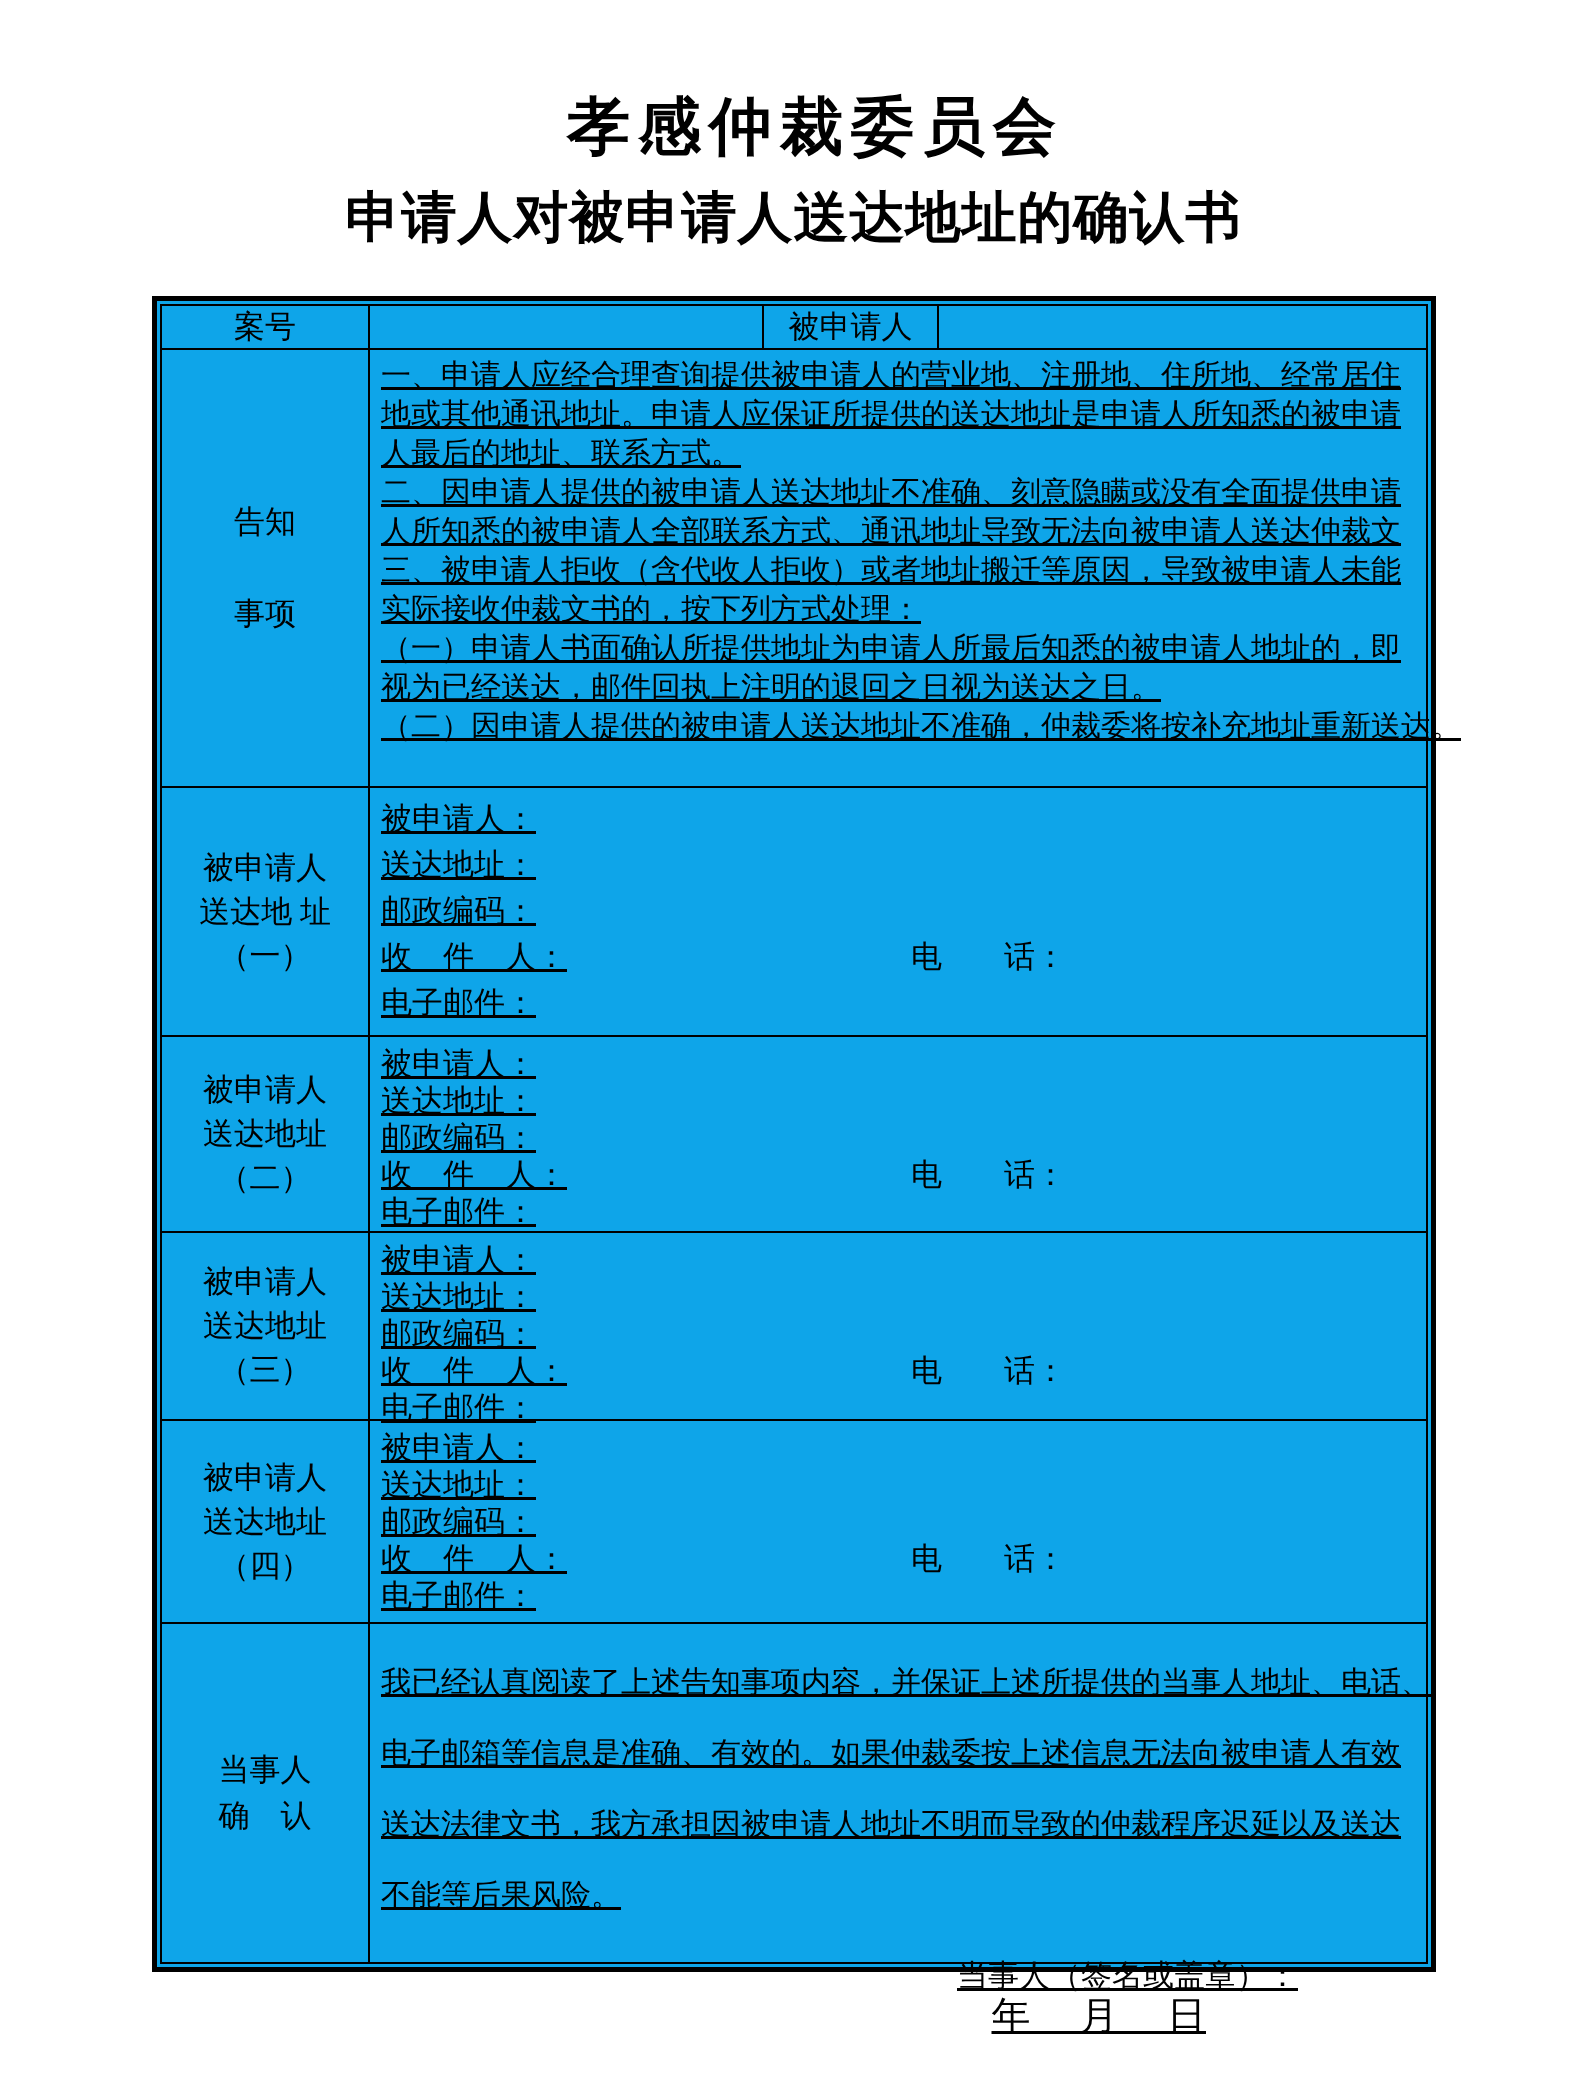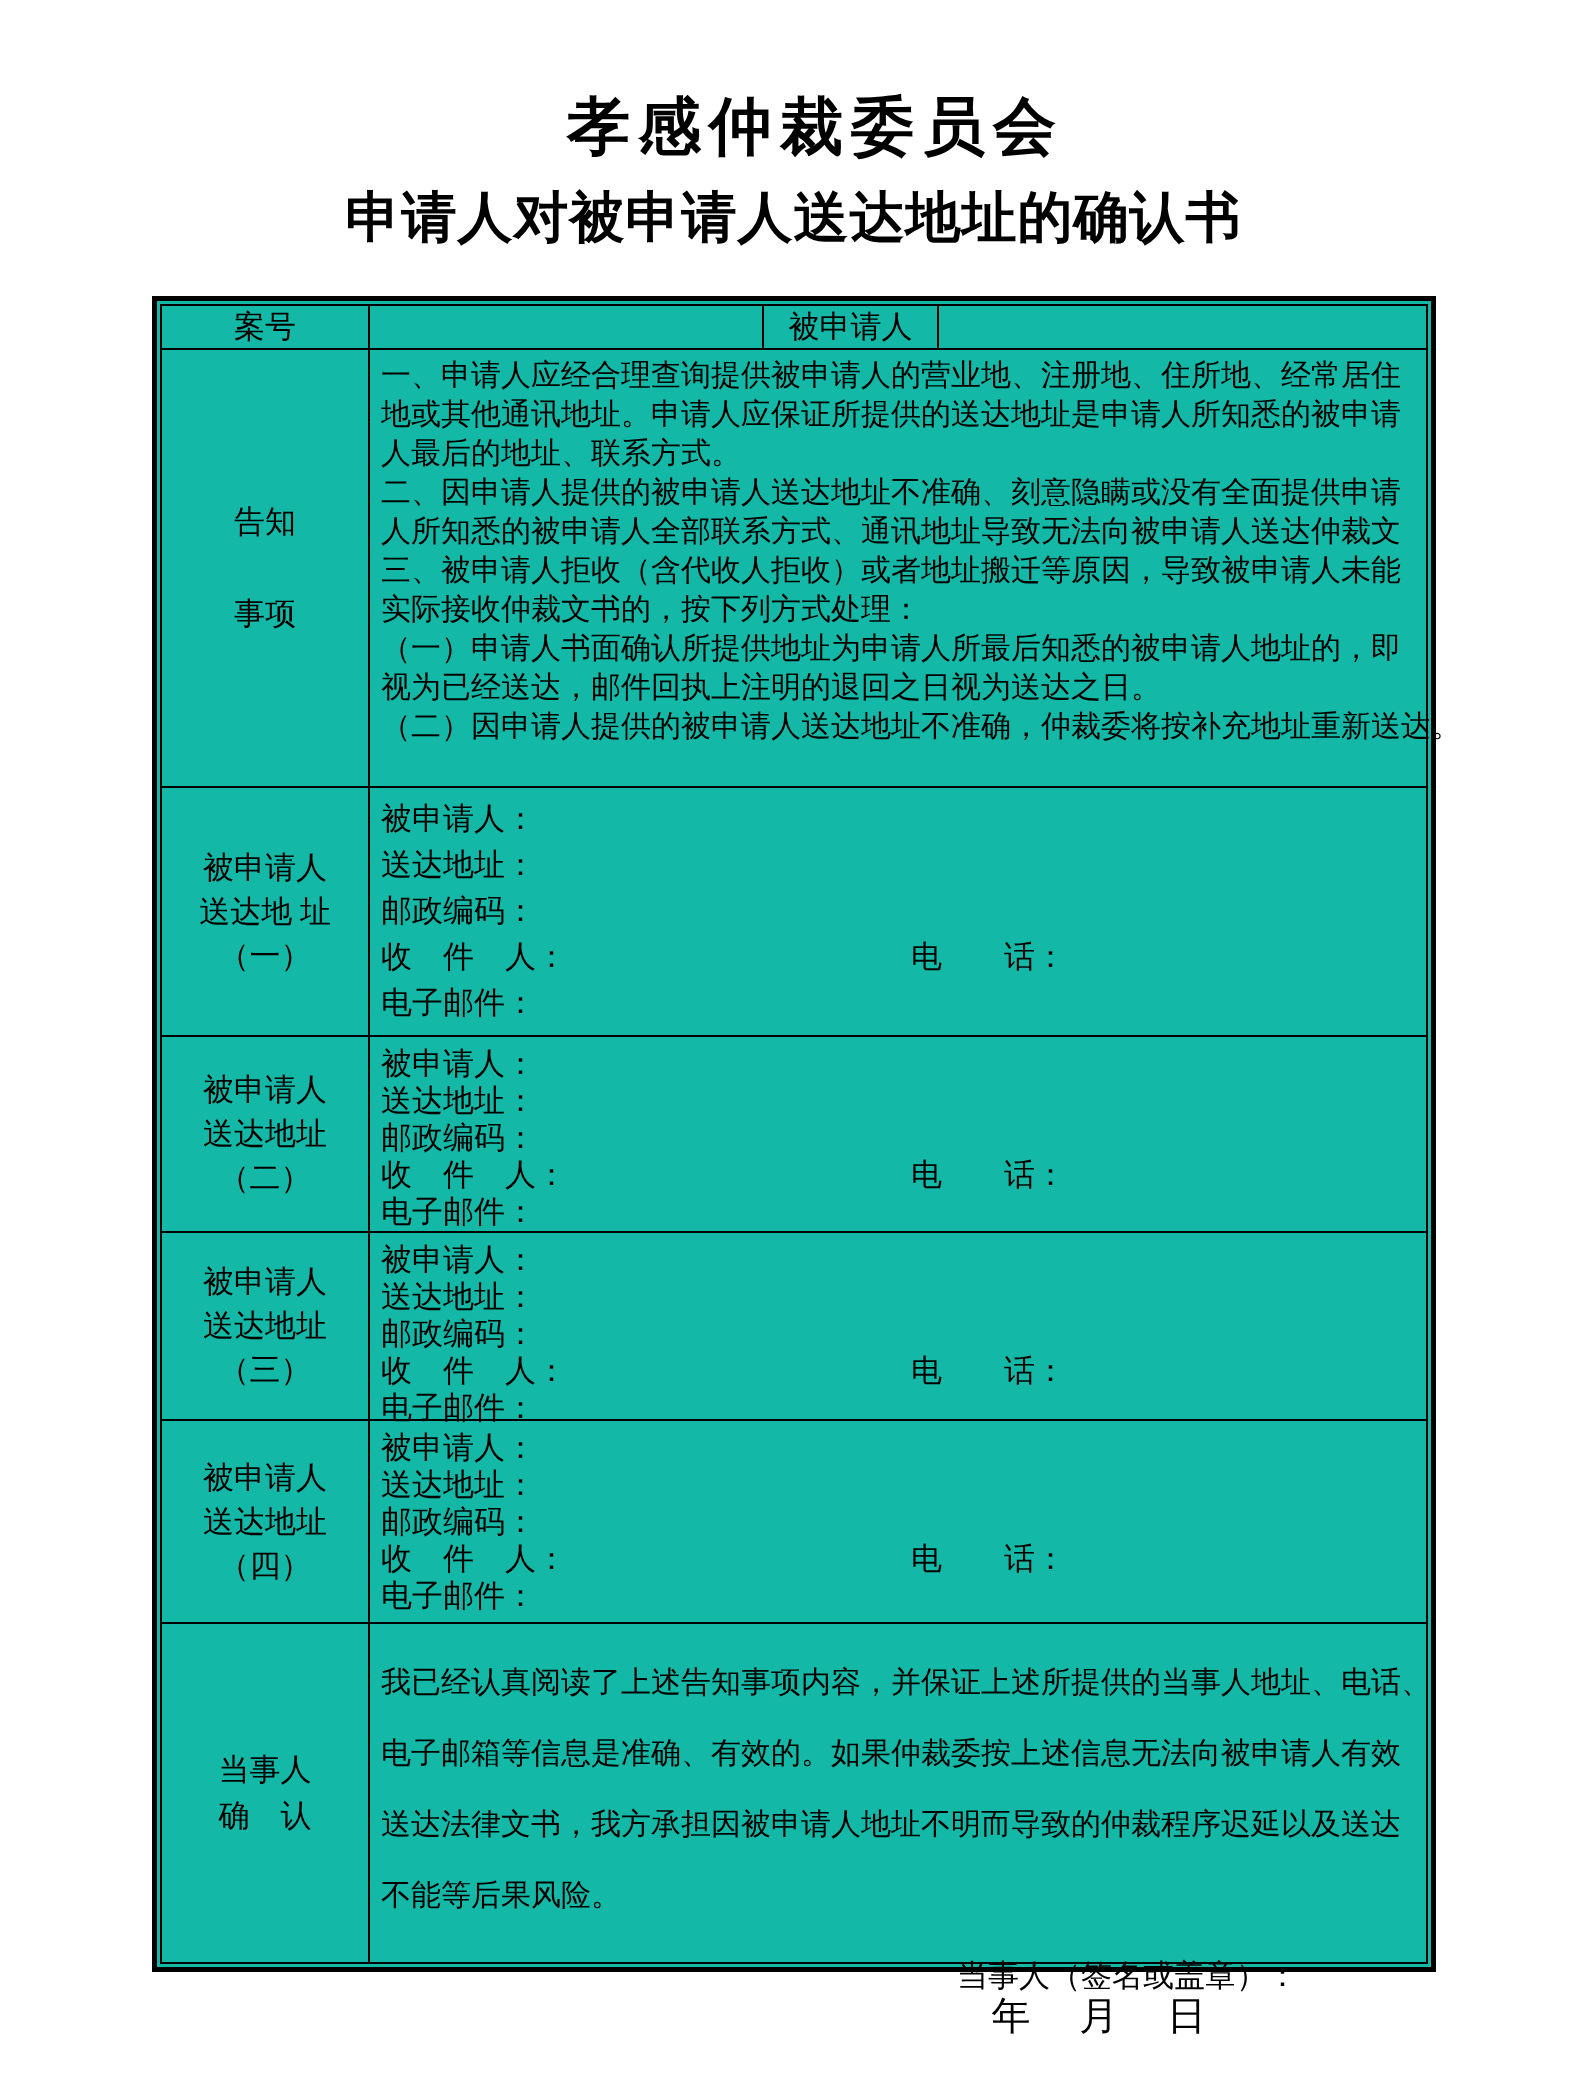--- a/index.html
+++ b/index.html
@@ -16,31 +16,31 @@
     font-weight: 700; font-size: 63px; letter-spacing: 8px; line-height: 1.1; margin-left: 44px;
   }
   .title2 {
     margin-top: 26px; text-align: center;
     font-family: "Liberation Sans", "DejaVu Sans", sans-serif;
     font-weight: 700; font-size: 55px; letter-spacing: 1px; line-height: 1.1;
   }
   
   .table-wrap {
     position: absolute; left: 152px; top: 296px; width: 1284px;
-    border: 5px solid #000; padding: 3px; background: #14b8a6;
+    border: 5px solid #000; padding: 3px; background: #0ea5e9;
   }
   .table-inner { border: 2px solid #000; width: 100%; }
   .row { display: flex; width: 100%; }
   .row + .row { border-top: 2px solid #000; }
   .lcell {
     width: 208px; flex: 0 0 208px; border-right: 2px solid #000;
     display: flex; flex-direction: column; align-items: center; justify-content: center;
     text-align: center; font-size: 31px;
   }
-  .ccell { flex: 1 1 auto; min-width: 0; }
+  .ccell { flex: 1 1 auto; min-width: 0; text-decoration: underline; }
   
   .row-header { height: 42px; }
   .hcell { display: flex; align-items: center; justify-content: center; font-size: 31px; }
   .hc-label { width: 208px; flex: 0 0 208px; border-right: 2px solid #000; }
   .hc-blank1 { width: 394px; flex: 0 0 394px; border-right: 2px solid #000; }
   .hc-resp  { width: 175px; flex: 0 0 175px; border-right: 2px solid #000; }
   .hc-blank2 { flex: 1 1 auto; }
   
   .row-notice { height: 438px; }
   .notice-label-line { height: 34px; line-height: 34px; }

